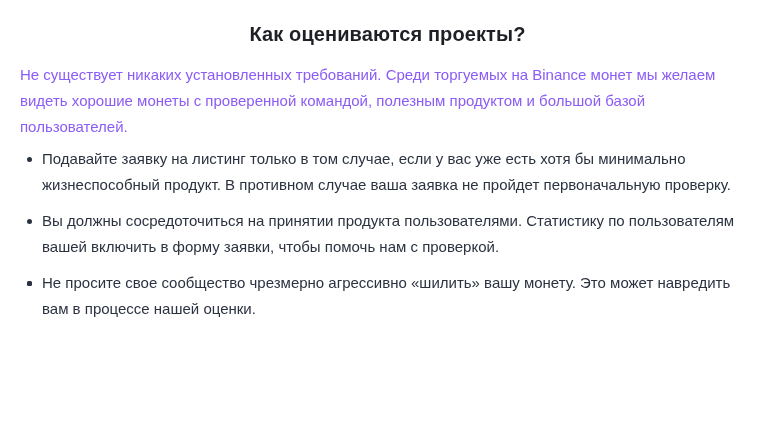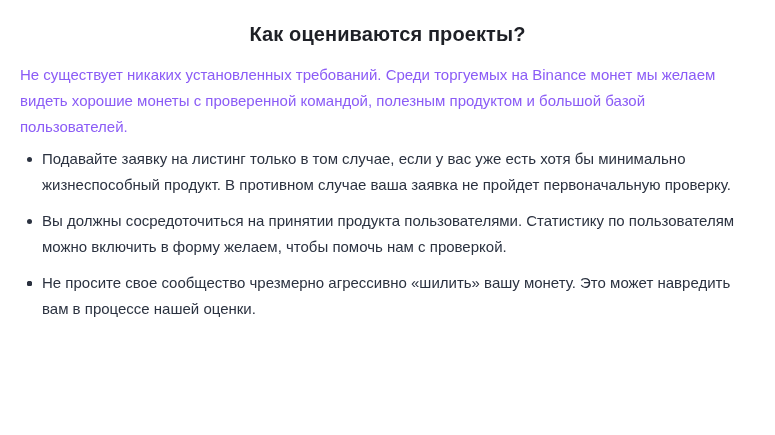--- a/index.html
+++ b/index.html
@@ -68,21 +68,21 @@
 
   <p class="intro">Не существует никаких установленных требований. Среди торгуемых на Binance монет мы желаем видеть хорошие монеты с проверенной командой, полезным продуктом и большой базой пользователей.</p>
 
   <ul class="bullet-list">
     <li>
       <span class="bullet-dot"></span>
       <span>Подавайте заявку на листинг только в том случае, если у вас уже есть хотя бы минимально жизнеспособный продукт. В противном случае ваша заявка не пройдет первоначальную проверку.</span>
     </li>
     <li>
       <span class="bullet-dot"></span>
-      <span>Вы должны сосредоточиться на принятии продукта пользователями. Статистику по пользователям можно включить в форму желаем, чтобы помочь нам с проверкой.</span>
+      <span>Вы должны сосредоточиться на принятии продукта пользователями. Статистику по пользователям вашей включить в форму заявки, чтобы помочь нам с проверкой.</span>
     </li>
     <li>
       <span class="bullet-dot"></span>
     </li>
     <li>
       <span class="bullet-dot"></span>
     </li>
     <li>
       <span class="bullet-dot"></span>
       <span>Не просите свое сообщество чрезмерно агрессивно «шилить» вашу монету. Это может навредить вам в процессе нашей оценки.</span>

